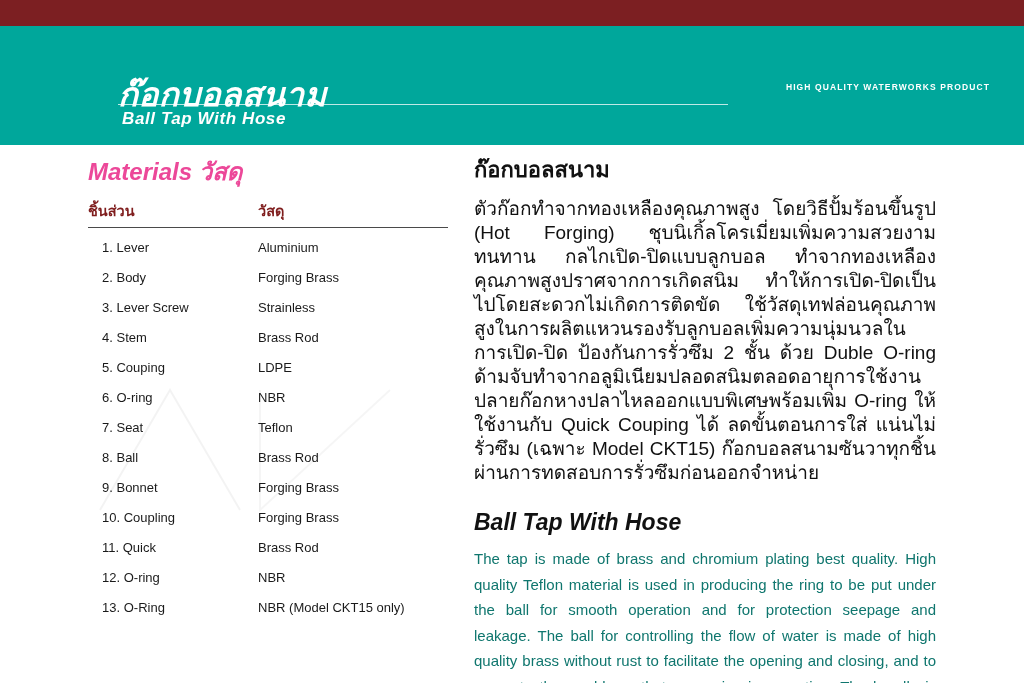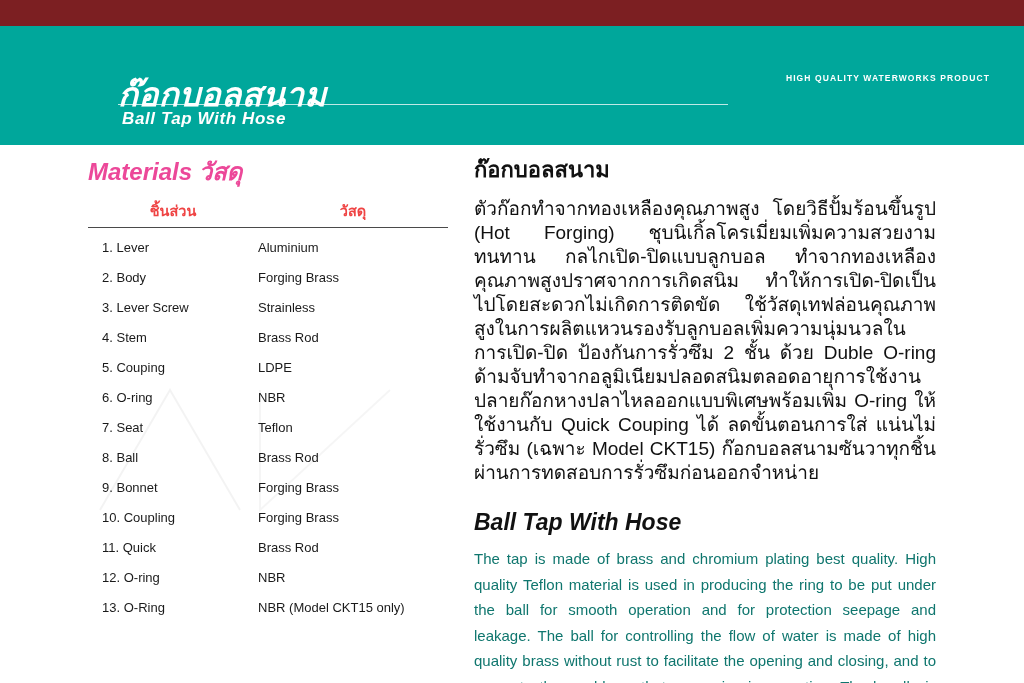--- a/index.html
+++ b/index.html
@@ -71,21 +71,21 @@
     line-height: 1;
     white-space: nowrap;
   }
   .logo-word .reg {
     font-size: 14px;
     vertical-align: 14px;
     font-style: normal;
     font-weight: normal;
   }
   .logo-tag {
-    margin-top: 9px;
+    margin-top: 18px;
     font-size: 8.5px;
     font-weight: bold;
     color: #ffffff;
     letter-spacing: 1.1px;
     white-space: nowrap;
   }
   
   .left-col {
     position: absolute;
     left: 88px; top: 152px;
@@ -97,26 +97,26 @@
     font-style: italic;
     color: #ec4899;
     margin: 0 0 8px 0;
     white-space: nowrap;
   }
   .mat-table {
     width: 360px;
     border-collapse: collapse;
   }
   .mat-table th {
-    text-align: center;
+    text-align: left;
     font-size: 14.5px;
     font-weight: bold;
     padding: 0 0 5px 0;
     border-bottom: 1.6px solid #4a4a4a;
-    color: #ef4444;
+    color: #7f1d1d;
   }
   .mat-table th.c1 { width: 170px; }
   .mat-table td {
     font-size: 13px;
     padding: 7.5px 0 7.5px 0;
     color: #1a1a1a;
     vertical-align: top;
   }
   .mat-table td.c1 { padding-left: 14px; width: 170px; }
   .mat-table tbody tr:first-child td { padding-top: 12px; }

